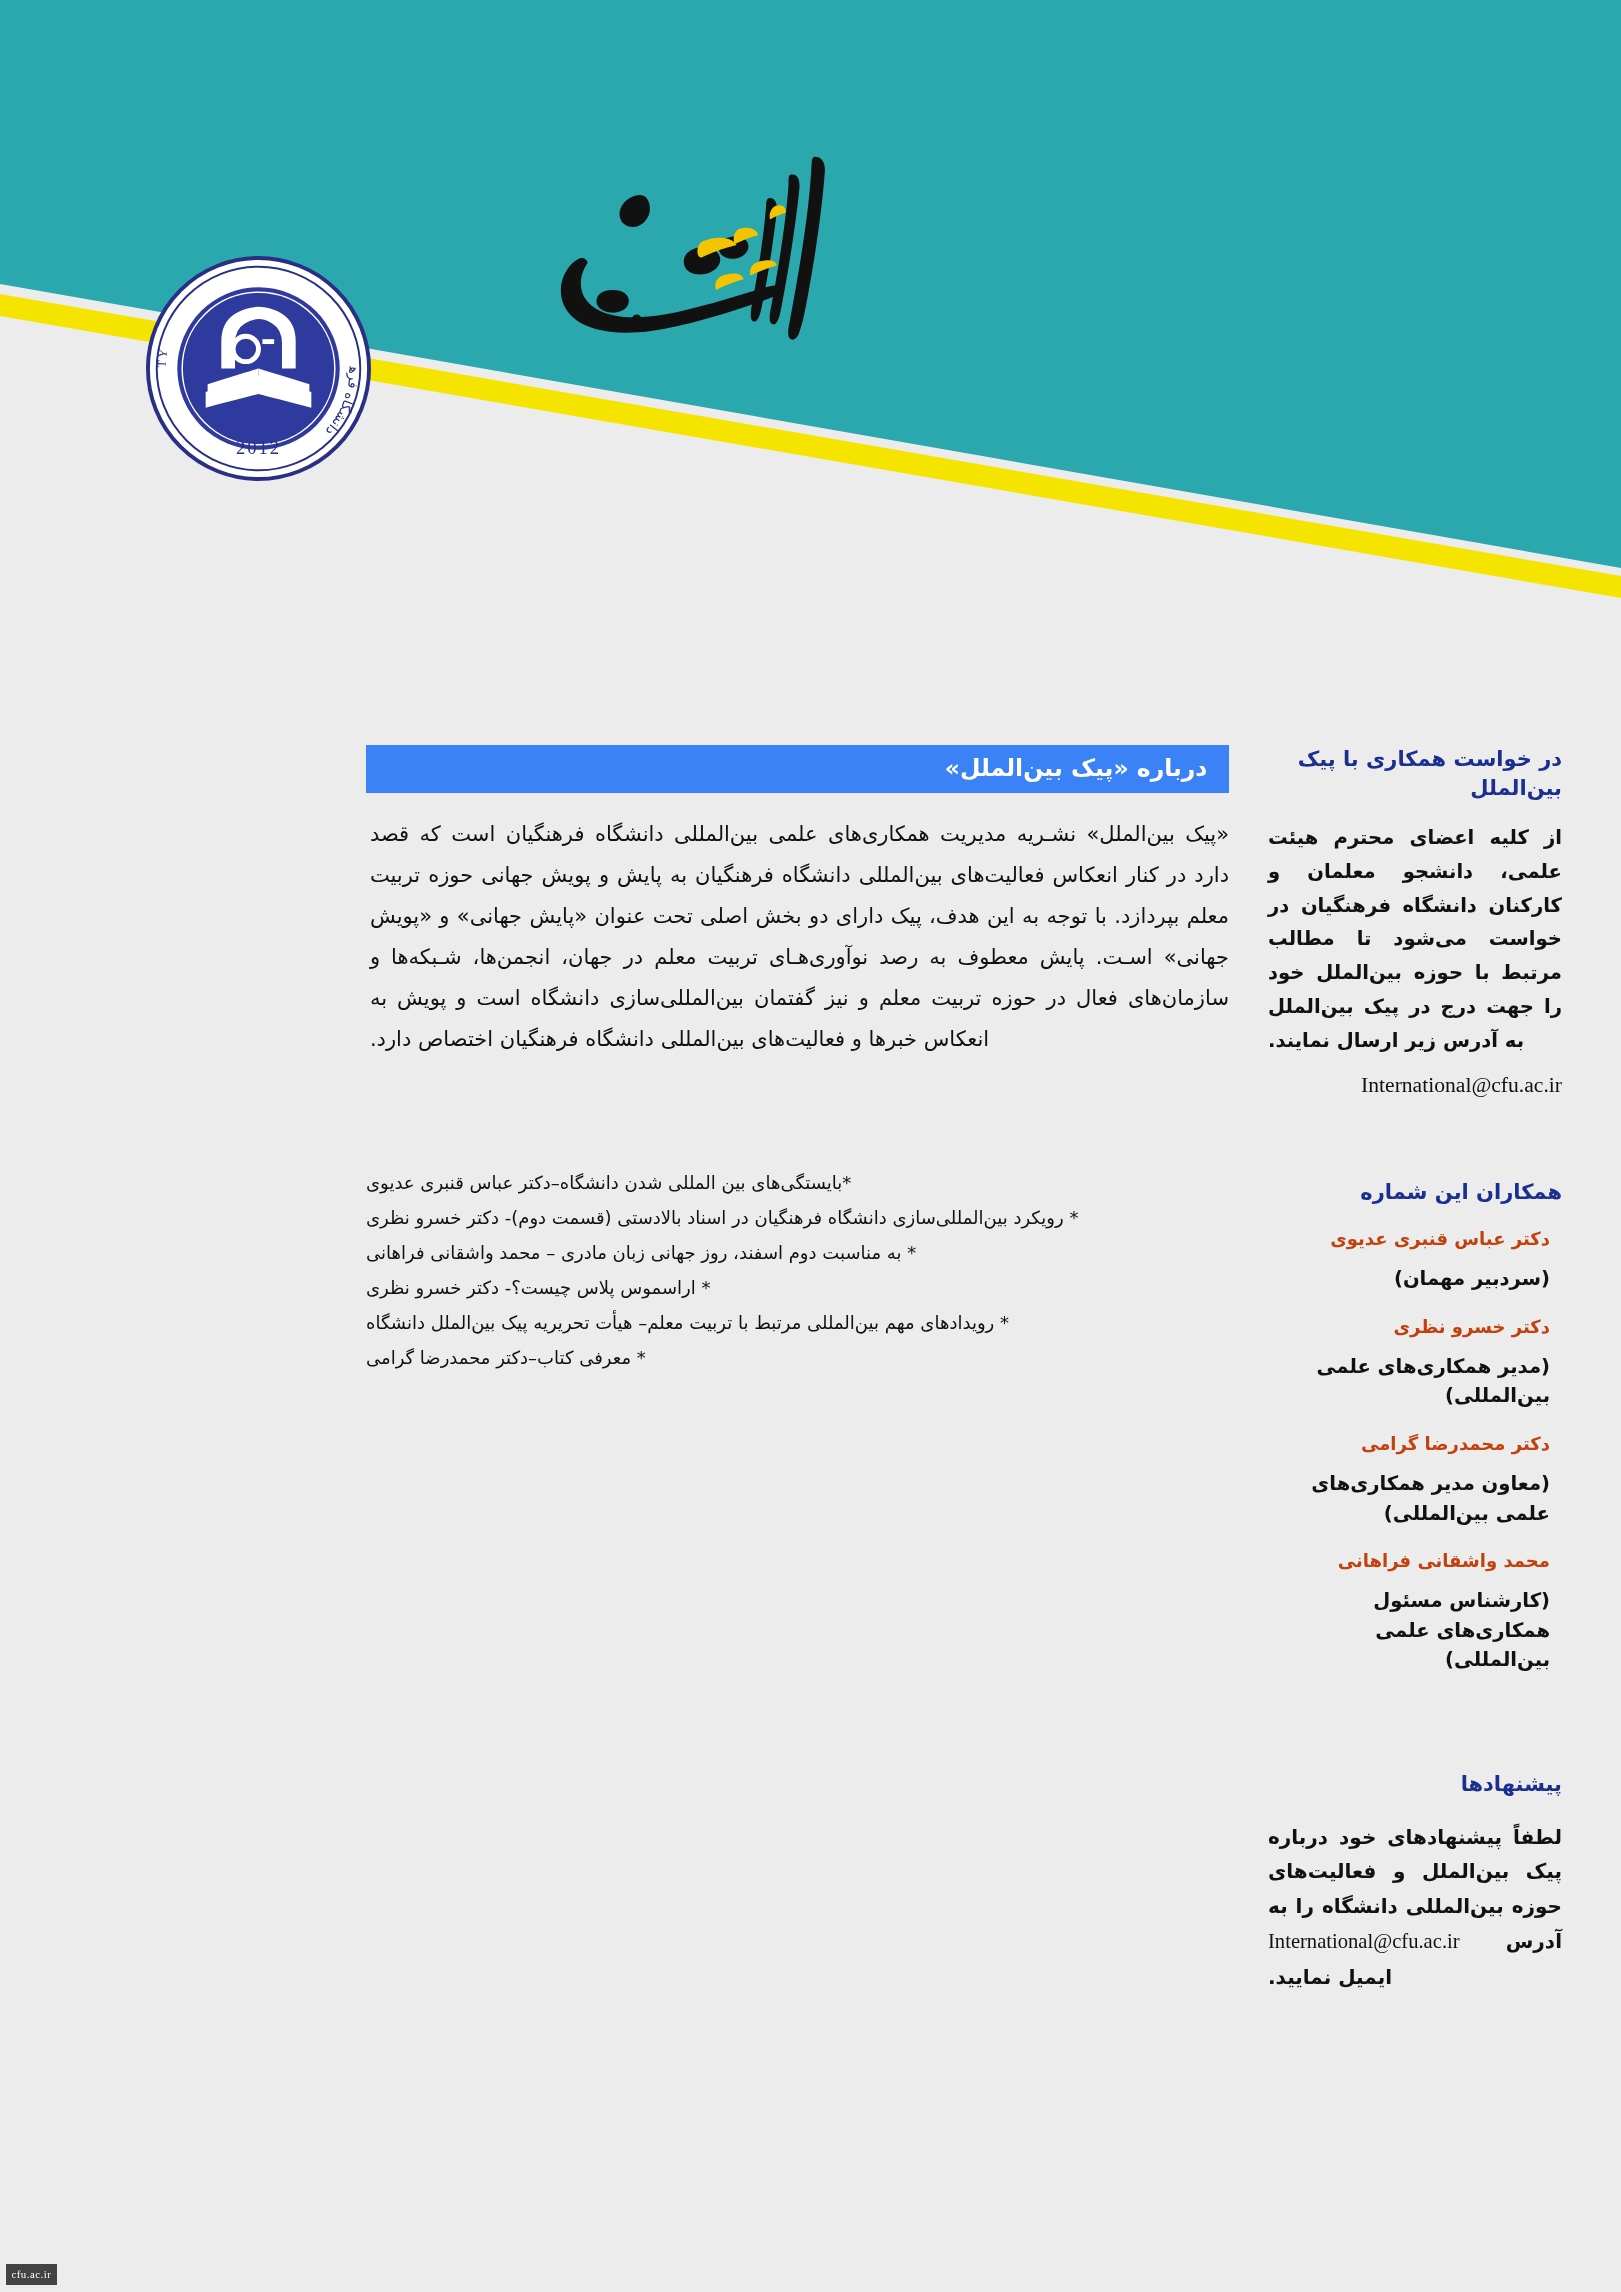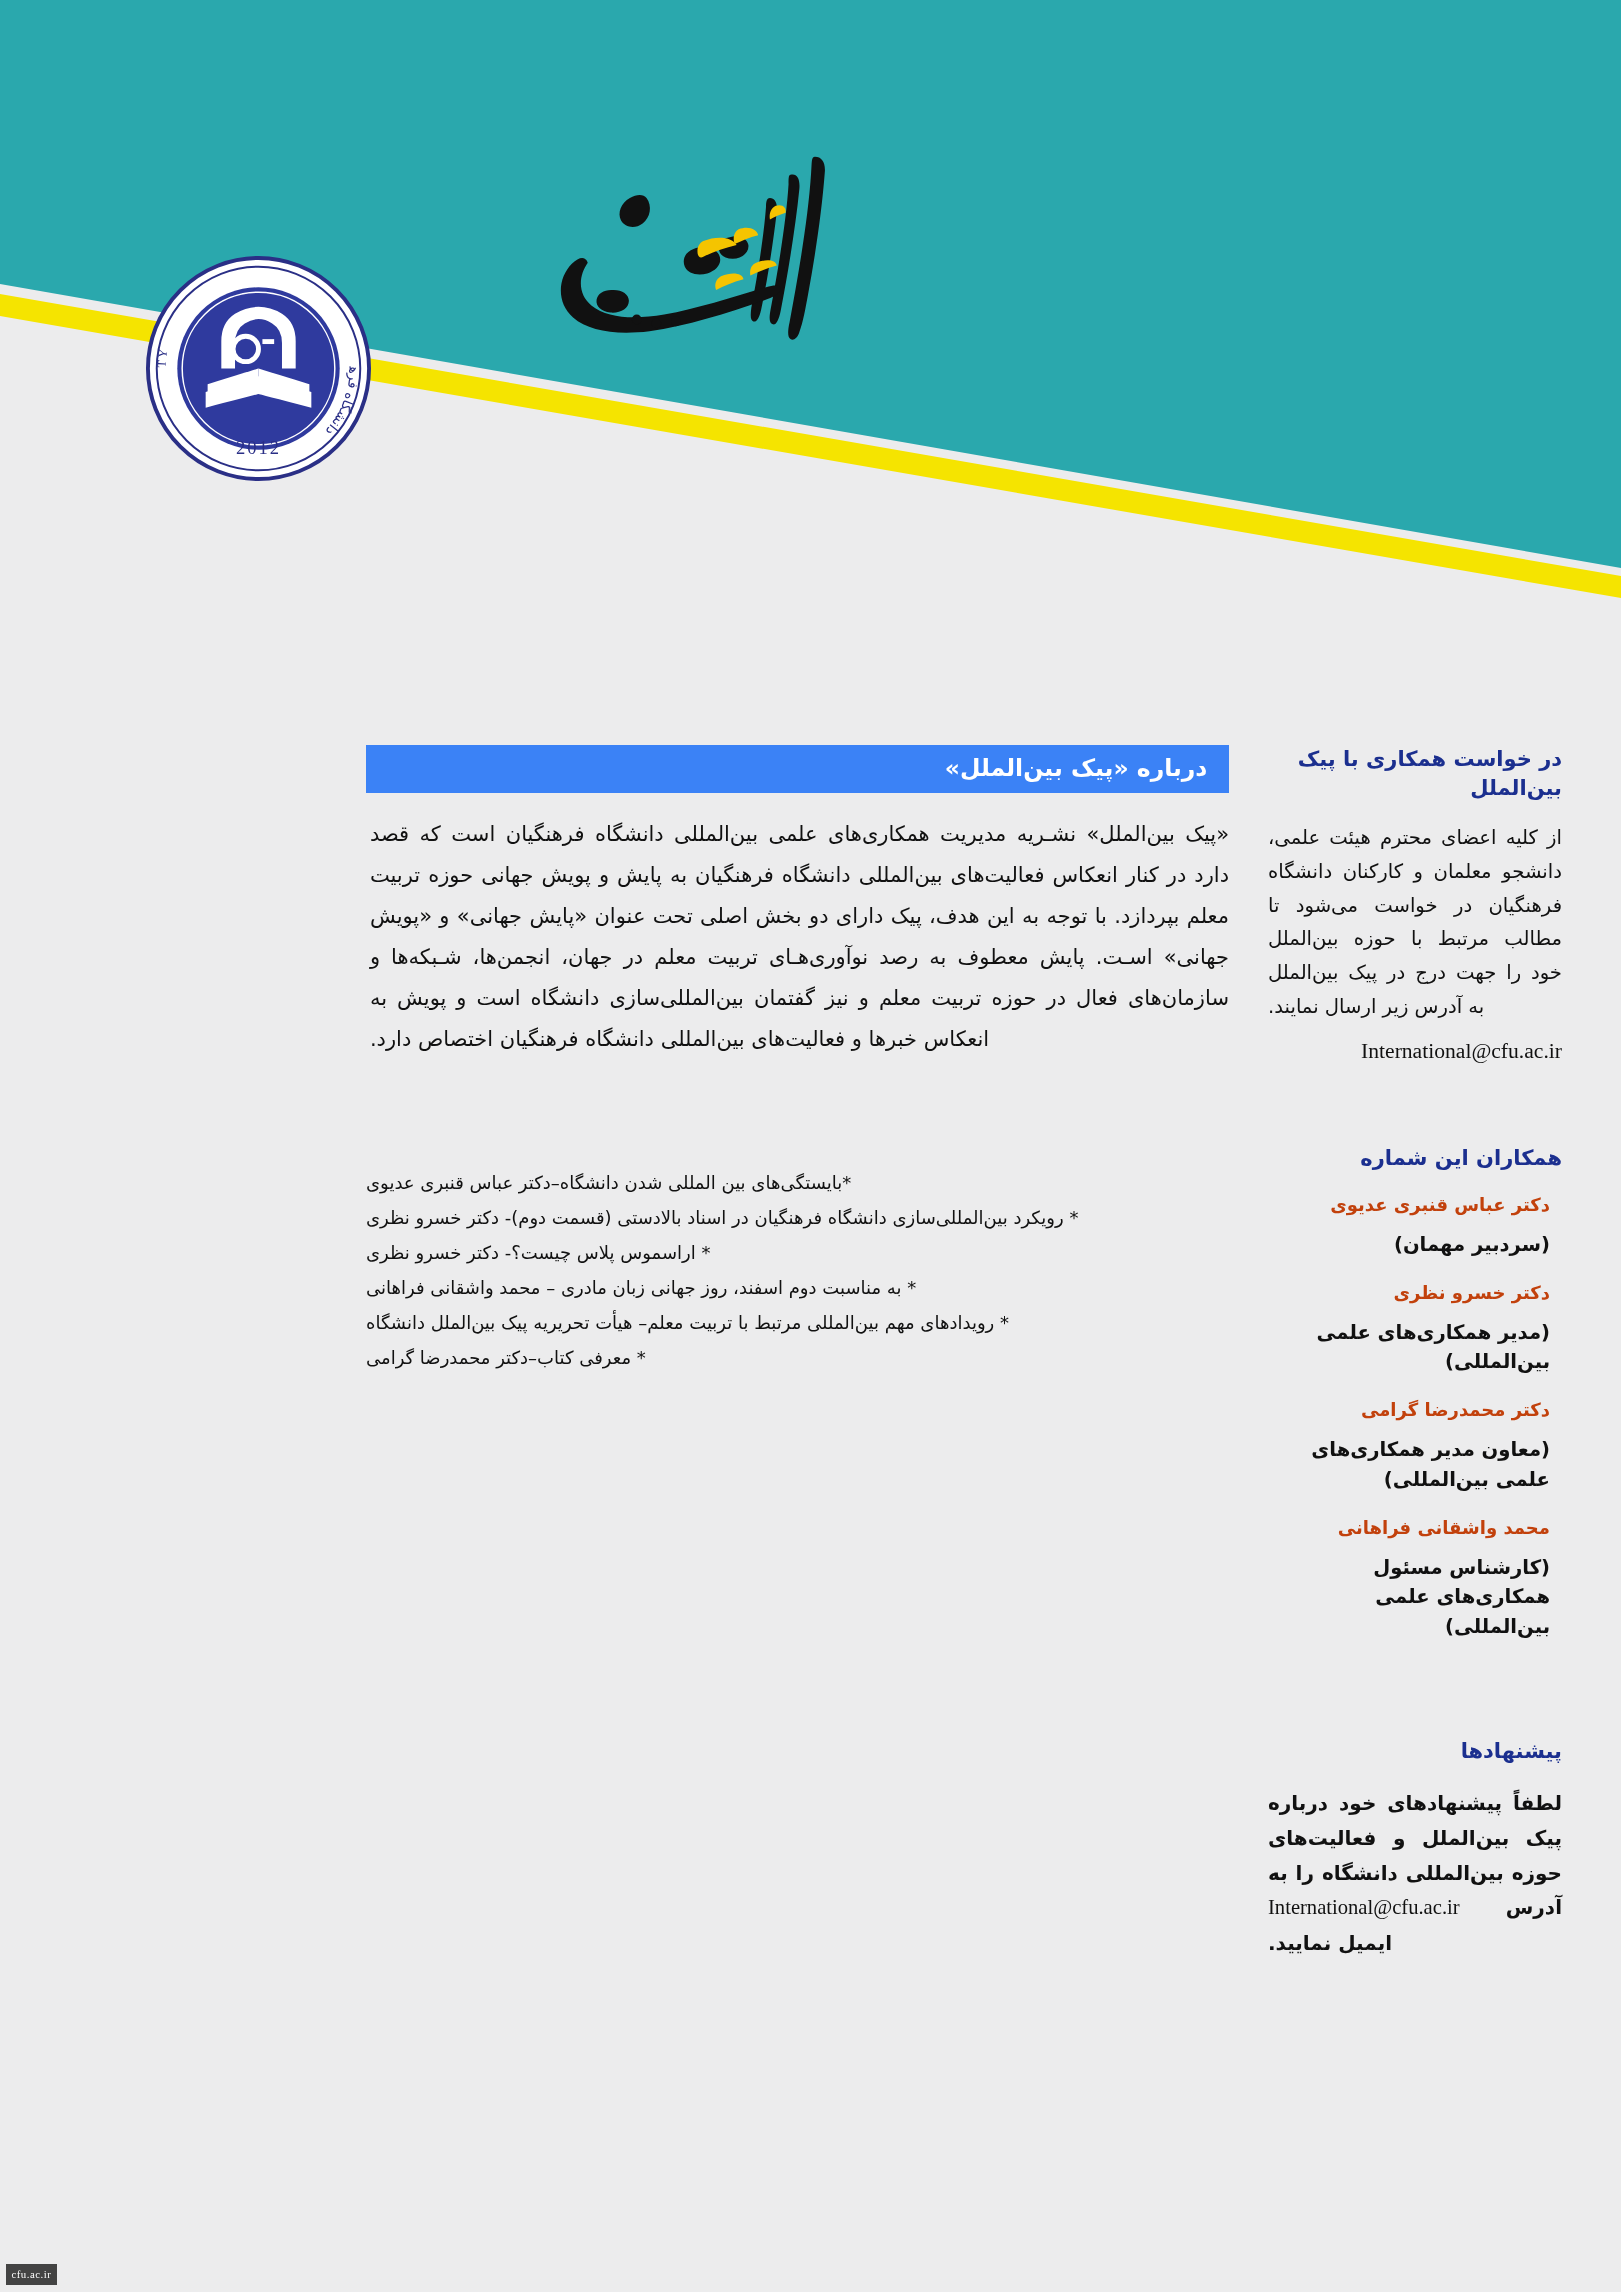--- a/index.html
+++ b/index.html
@@ -102,21 +102,21 @@
     font-size: 21px;
     font-weight: bold;
     margin: 0 0 17.6px 0;
     line-height: 1.4;
     text-align: right;
     letter-spacing: -0.3px;
   }
   .r-body {
     color: #111;
     font-size: 19.6px;
-    font-weight: normal;
+    font-weight: bold;
     line-height: 1.72;
     text-align: justify;
     text-align-last: left;
     margin: 0 0 9.8px 0;
     direction: rtl;
   }
   .r-email {
     color: #111;
     font-size: 21.6px;
     font-family: "Liberation Serif", "DejaVu Serif", serif;
@@ -334,22 +334,22 @@
       <div class="banner">درباره «پیک بین‌الملل»</div>
       <p class="about-body">«پیک بین‌الملل» نشـریه مدیریت همکاری‌های علمی بین‌المللی دانشگاه فرهنگیان است که قصد دارد در کنار انعکاس فعالیت‌های بین‌المللی دانشگاه فرهنگیان به پایش و پویش جهانی حوزه تربیت معلم بپردازد. با توجه به این هدف، پیک دارای دو بخش اصلی تحت عنوان «پایش جهانی» و «پویش جهانی» اسـت. پایش معطوف به رصد نوآوری‌هـای تربیت معلم در جهان، انجمن‌ها، شـبکه‌ها و سازمان‌های فعال در حوزه تربیت معلم و نیز گفتمان بین‌المللی‌سازی دانشگاه است و پویش به انعکاس خبرها و فعالیت‌های بین‌المللی دانشگاه فرهنگیان اختصاص دارد.</p>
     </div>
 
     <div style="height:84px"></div>
 
     <div>
       <ul class="toc">
         <li>*بایستگی‌های بین المللی شدن دانشگاه–دکتر عباس قنبری عدیوی</li>
         <li>* رویکرد بین‌المللی‌سازی دانشگاه فرهنگیان در اسناد بالادستی (قسمت دوم)- دکتر خسرو نظری</li>
+        <li>* به مناسبت دوم اسفند، روز جهانی زبان مادری  – محمد واشقانی فراهانی</li>
         <li>* اراسموس پلاس چیست؟- دکتر خسرو نظری</li>
-        <li>* به مناسبت دوم اسفند، روز جهانی زبان مادری  – محمد واشقانی فراهانی</li>
         <li>* رویدادهای مهم بین‌المللی مرتبط با تربیت معلم– هیأت تحریریه پیک بین‌الملل دانشگاه</li>
         <li>* معرفی کتاب–دکتر محمدرضا گرامی</li>
       </ul>
     </div>
 
   </div>
 </div>
 
 <div class="footer-mark">cfu.ac.ir</div>
 

